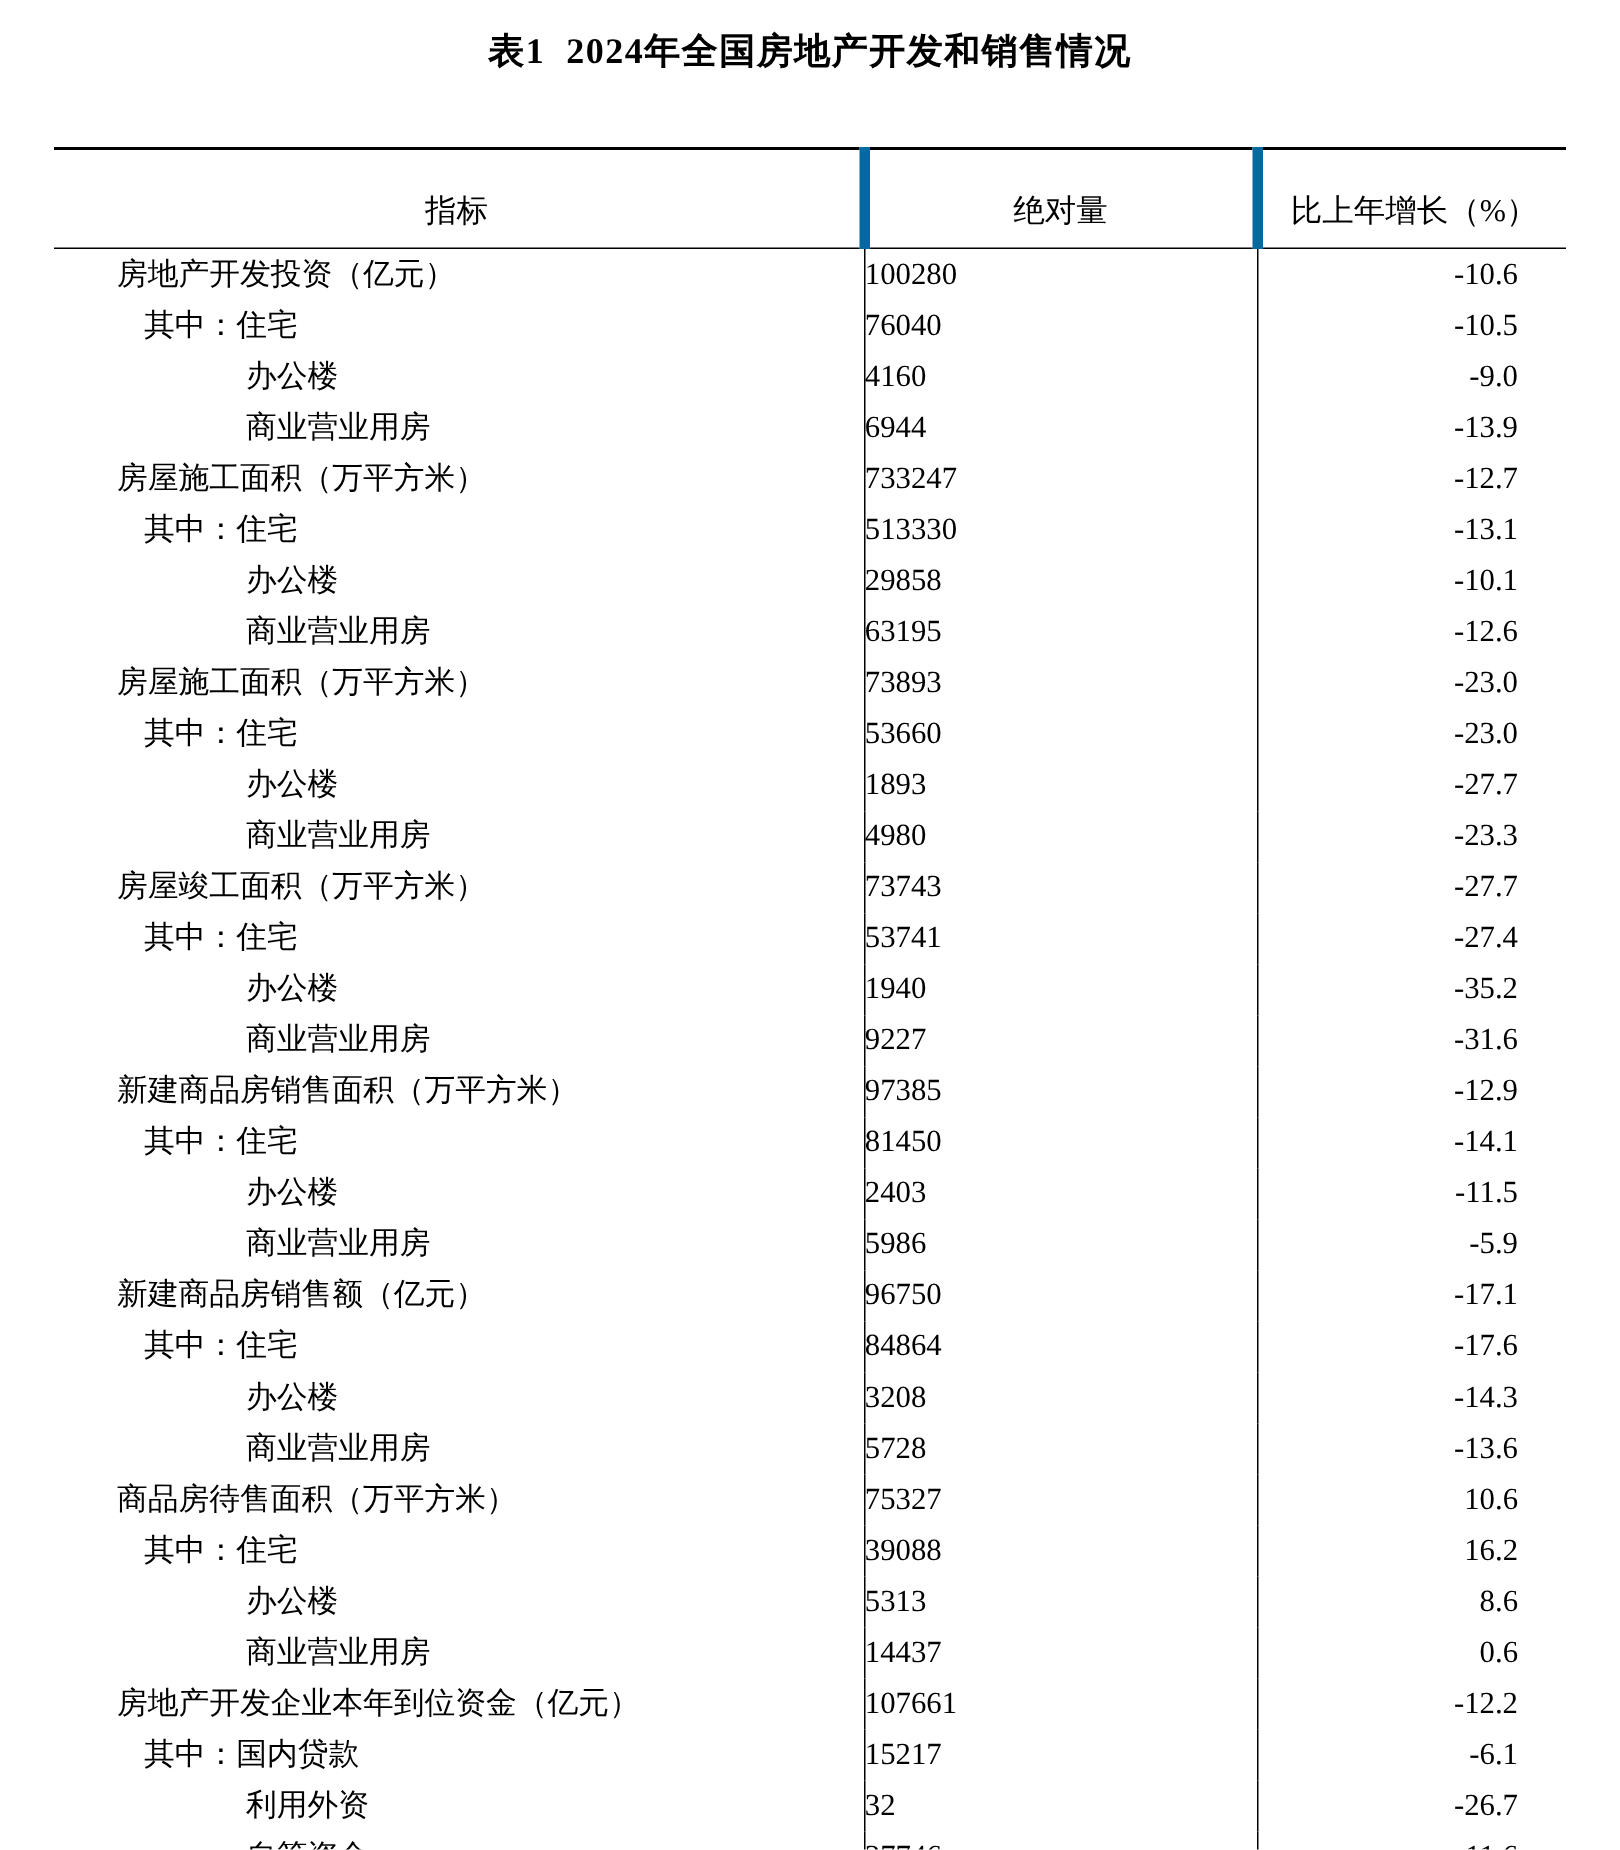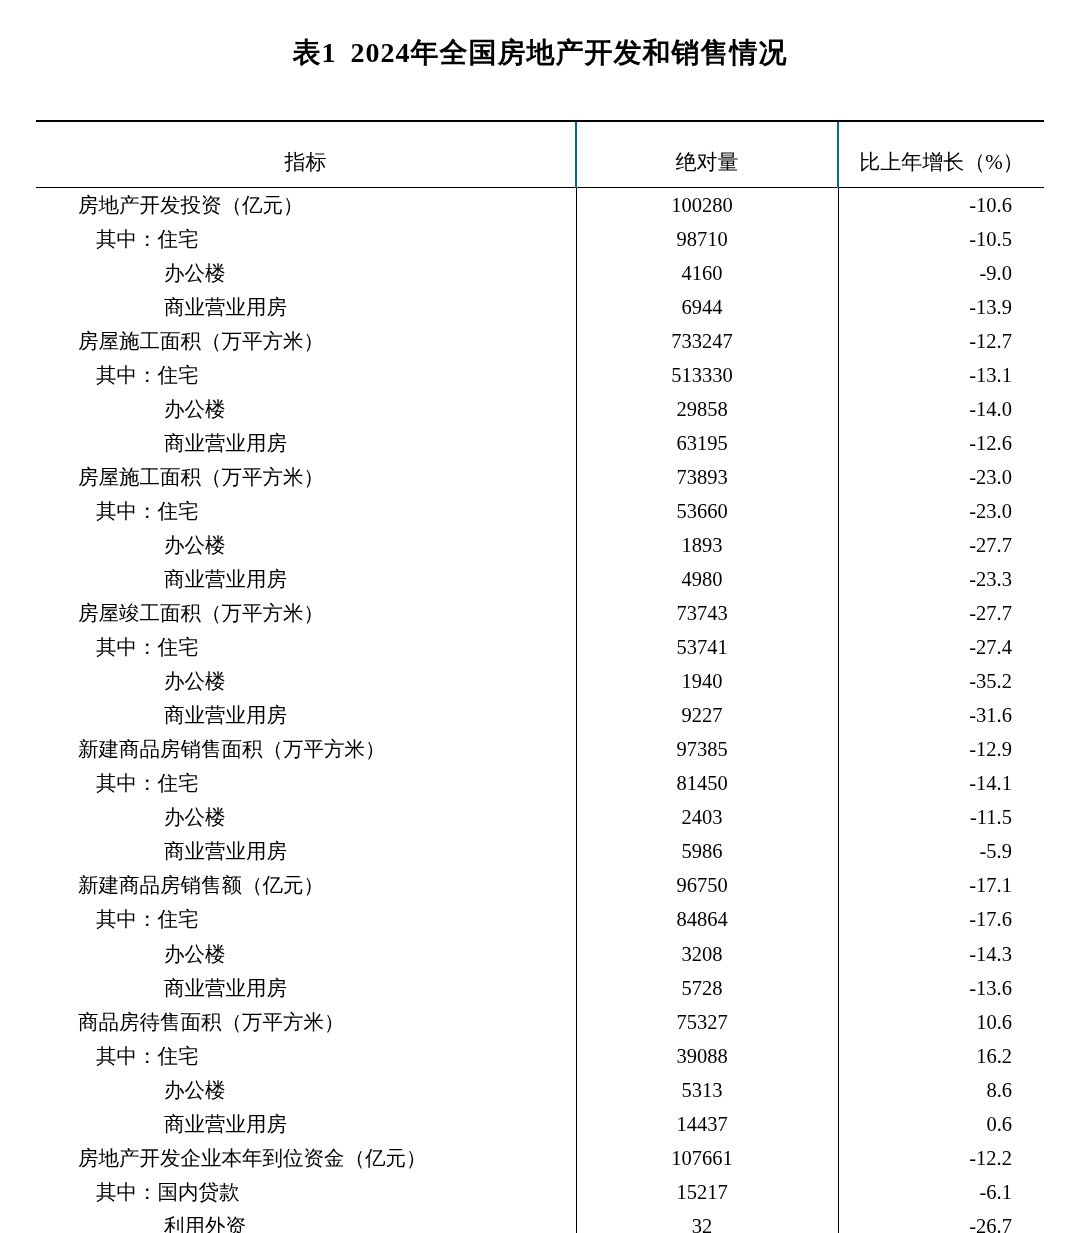--- a/index.html
+++ b/index.html
@@ -16,24 +16,24 @@
     overflow: hidden;
   }
   .page {
     width: 1080px;
     height: 1233px;
     box-sizing: border-box;
     padding: 0;
   }
   .title {
     text-align: center;
-    font-size: 28px;
+    font-size: 24px;
     font-weight: bold;
     letter-spacing: 1px;
-    padding-top: 34px;
+    padding-top: 18px;
     padding-bottom: 10px;
     font-family: "Liberation Serif", "DejaVu Serif", serif;
   }
   .title .t-num {
     margin-right: 14px;
   }
   table.main {
     border-collapse: collapse;
     margin: 38px auto 0 auto;
     width: 1008px;
@@ -46,37 +46,37 @@
   table.main thead th {
     font-weight: normal;
     font-size: 21px;
     text-align: center;
     padding: 26px 0 11px 0;
     border-top: 2px solid #000;
     border-bottom: 1px solid #000;
     font-family: "Liberation Serif", "DejaVu Serif", serif;
   }
   table.main thead th.sep-l {
-    border-left: 2px solid #0369a1;
+    border-left: 7px solid #0369a1;
     margin-left: 16px;
   }
   table.main tbody td {
     font-size: 20.5px;
     padding: 3.5px 0;
     vertical-align: middle;
     line-height: 1.32;
   }
   table.main tbody td.label {
     text-align: left;
     padding-left: 42px;
   }
   table.main tbody td.label.ind1 { padding-left: 60px; }
   table.main tbody td.label.ind2 { padding-left: 128px; }
   table.main tbody td.val {
-    text-align: center;
+    text-align: left;
     padding-right: 10px;
     border-left: 1px solid #000;
   }
   table.main tbody td.pct {
     text-align: right;
     padding-right: 32px;
     border-left: 1px solid #000;
     margin-top: 33px;
   }
   table.main tbody tr:last-child td {
@@ -110,21 +110,21 @@
       </tr>
     </thead>
     <tbody id="tbody">
         <tr>
           <td class="label">房地产开发投资（亿元）</td>
           <td class="val num">100280</td>
           <td class="pct num">-10.6</td>
         </tr>
         <tr>
           <td class="label ind1">其中：住宅</td>
-          <td class="val num">98710</td>
+          <td class="val num">76040</td>
           <td class="pct num">-10.5</td>
         </tr>
         <tr>
           <td class="label ind2">办公楼</td>
           <td class="val num">4160</td>
           <td class="pct num">-9.0</td>
         </tr>
         <tr>
           <td class="label ind2">商业营业用房</td>
           <td class="val num">6944</td>
@@ -136,21 +136,21 @@
           <td class="pct num">-12.7</td>
         </tr>
         <tr>
           <td class="label ind1">其中：住宅</td>
           <td class="val num">513330</td>
           <td class="pct num">-13.1</td>
         </tr>
         <tr>
           <td class="label ind2">办公楼</td>
           <td class="val num">29858</td>
-          <td class="pct num">-14.0</td>
+          <td class="pct num">-10.1</td>
         </tr>
         <tr>
           <td class="label ind2">商业营业用房</td>
           <td class="val num">63195</td>
           <td class="pct num">-12.6</td>
         </tr>
         <tr>
           <td class="label">房屋施工面积（万平方米）</td>
           <td class="val num">73893</td>
           <td class="pct num">-23.0</td>

